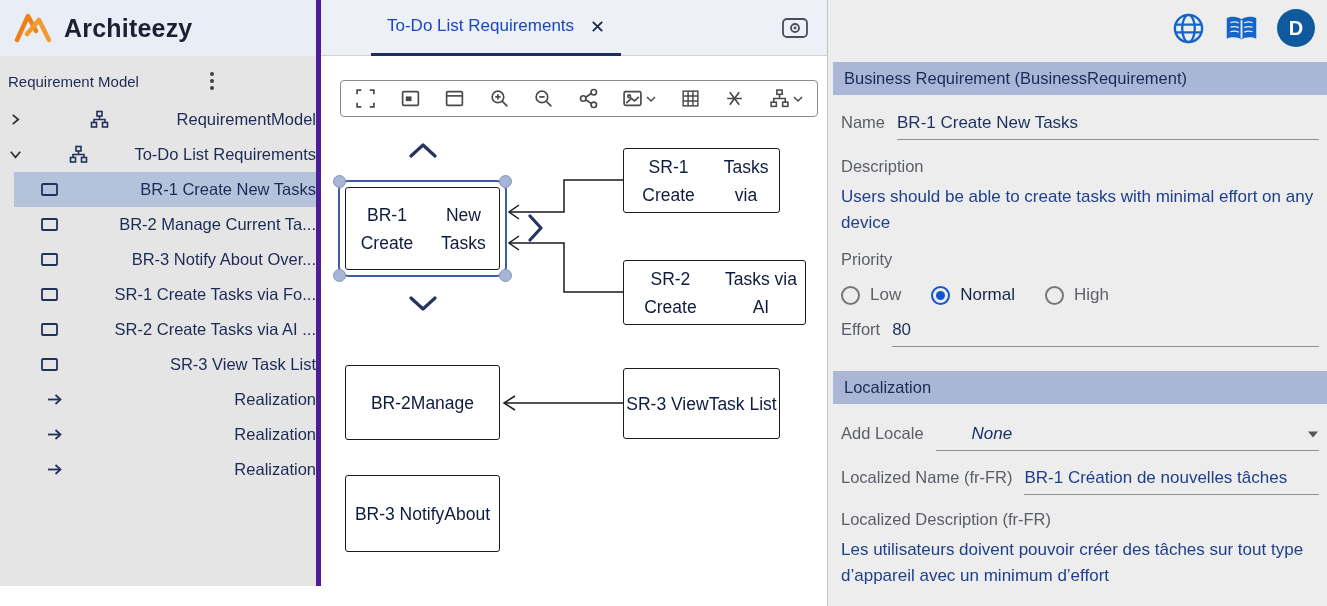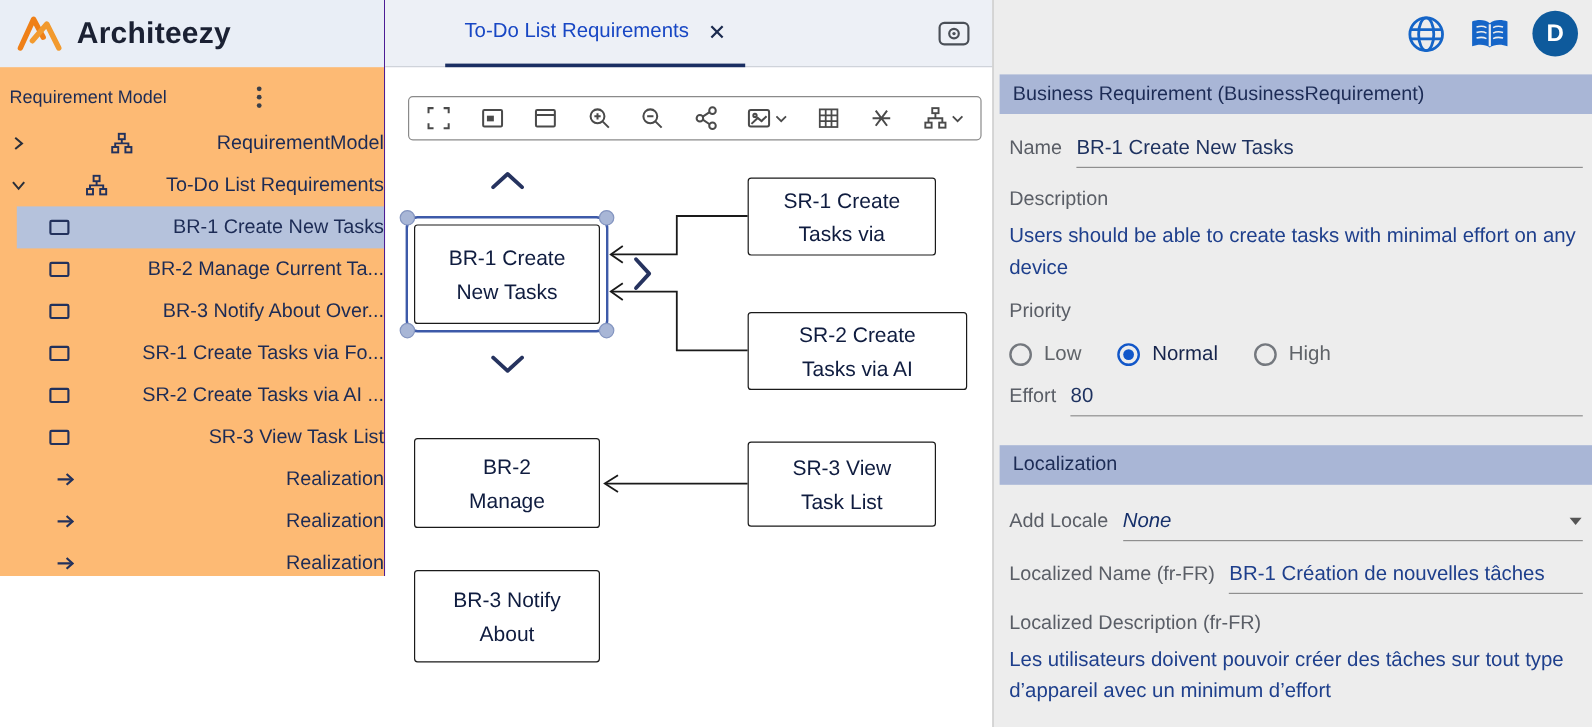--- a/index.html
+++ b/index.html
@@ -1,20 +1,20 @@
 <!DOCTYPE html>
 <html><head>
 <meta charset="utf-8">
 <style>
   * { box-sizing: border-box; margin: 0; padding: 0; }
   html,body { width:1327px; height:606px; overflow:hidden; }
   body { font-family:"Liberation Sans", sans-serif; background:#fff; color:#1c2b55; position:relative; }
 
   
-  .sidebar { position:absolute; left:0; top:0; width:321px; height:480px; background:#fdba74; border-right:1px solid #4c1d95; }
+  .sidebar { position:absolute; left:0; top:0; width:321px; height:586px; background:#e5e5e5; border-right:5px solid #4c1d95; }
   .sidebar-header { height:56px; background:#e9eef6; display:flex; align-items:center; gap:12px; padding:0 14px; }
   .app-title { font-size:25px; font-weight:bold; color:#1b2133; letter-spacing:.2px; }
   .model-header { display:flex; align-items:center; justify-content:space-between; padding:14px 96px 6px 8px; }
   .model-title { font-size:15px; color:#1c2b55; }
   .kebab { display:flex; flex-direction:column; gap:3px; padding:2px 6px; cursor:pointer; }
   .kebab i { width:4px; height:4px; border-radius:50%; background:#3a3f4a; display:block; }
   .tree { margin-top:4px; font-size:16.5px; }
   .tree-row { position:relative; height:35px; display:flex; align-items:center; gap:9px; cursor:pointer; color:#1c2b55;justify-content:space-between; }
   .tree-row > * { position:relative; z-index:1; }
   .tree-row.selected::before { content:''; position:absolute; left:14px; right:0; top:0; bottom:0; background:#b5c2dc; z-index:0; }
@@ -32,21 +32,21 @@
   .tab-close { width:15px; height:15px; color:#1b2a4e; cursor:pointer; }
   .preview-btn { position:absolute; right:18px; top:16px; width:28px; height:24px; color:#4a4f57; cursor:pointer; }
 
   .toolbar { position:absolute; left:19px; top:80px; width:478px; height:37px; background:#fff; border:1px solid #8a8a8a; border-radius:4px; display:flex; align-items:center; justify-content:space-between; padding:0 14px; z-index:5; }
   .tbtn { display:flex; align-items:center; gap:3px; color:#4a4a4a; cursor:pointer; }
   .tbtn svg.main { width:21px; height:21px; }
   .tbtn svg.chev { width:10px; height:8px; }
 
   
   .edges { position:absolute; left:0; top:0; width:506px; height:606px; z-index:1; }
-  .node { position:absolute; z-index:2; background:#fff; border:1.6px solid #1a1a1a; border-radius:3px; display:flex; flex-direction:column; align-items:center; justify-content:center; font-size:17.5px; line-height:1.6; color:#0f1c3f; text-align:center; cursor:pointer; }
+  .node { position:absolute; z-index:2; background:#fff; border:1.6px solid #1a1a1a; border-radius:3px; display:flex; flex-direction:row; align-items:center; justify-content:center; font-size:17.5px; line-height:1.6; color:#0f1c3f; text-align:center; cursor:pointer; }
   .node-br1 { left:24px;  top:187px; width:155px; height:83px; }
   .node-sr1 { left:302px; top:148px; width:157px; height:65px; }
   .node-sr2 { left:302px; top:260px; width:183px; height:65px; }
   .node-br2 { left:24px;  top:365px; width:155px; height:75px; }
   .node-sr3 { left:302px; top:368px; width:157px; height:71px; }
   .node-br3 { left:24px;  top:475px; width:155px; height:77px; }
   .selection { position:absolute; left:17px; top:180px; width:169px; height:97px; border:2px solid #3d5aa9; border-radius:10px; z-index:2; pointer-events:none; }
   .handle { position:absolute; width:13px; height:13px; border-radius:50%; background:#a8b6d6; border:1px solid #8495c0; pointer-events:auto; cursor:grab; }
   .h-tl { left:-7px; top:-7px; } .h-tr { right:-7px; top:-7px; }
   .h-bl { left:-7px; bottom:-7px; } .h-br { right:-7px; bottom:-7px; }
@@ -69,21 +69,21 @@
   .blue-text { color:#1e3f8c; }
   .multiline { margin:8px 10px 0 13px; font-size:17px; color:#1e3f8c; line-height:1.5; }
   .radio-row { display:flex; gap:30px; margin:16px 0 0 13px; align-items:center; }
   .radio { display:flex; align-items:center; gap:10px; font-size:17px; color:#5f6368; cursor:pointer; }
   .radio-circle { width:19px; height:19px; border-radius:50%; border:2px solid #74787e; position:relative; background:#ededed; }
   .radio.checked { color:#16244c; }
   .radio.checked .radio-circle { border-color:#1257c9; }
   .radio.checked .radio-circle::after { content:''; position:absolute; inset:3px; border-radius:50%; background:#1257c9; }
   .gap-lg { height:24px; }
   .select-value { display:flex; align-items:center; justify-content:space-between; }
-  .italic { font-style:italic; color:#16306b; }
+  .italic { font-style:italic; color:#16306b;margin-left:36px; }
   .select-chev { width:12px; height:9px; color:#555; }
 </style>
 </head>
 <body>
 
 <div class="sidebar">
   <div class="sidebar-header">
     <svg width="38" height="32" viewBox="0 0 38 32">
       <path d="M3 28 L14 4 L22 19" fill="none" stroke="#ef8018" stroke-width="4.5" stroke-linecap="round" stroke-linejoin="round"></path>
       <path d="M13 22 L25 8 L35 28" fill="none" stroke="#f29a2e" stroke-width="4.5" stroke-linecap="round" stroke-linejoin="round"></path>

